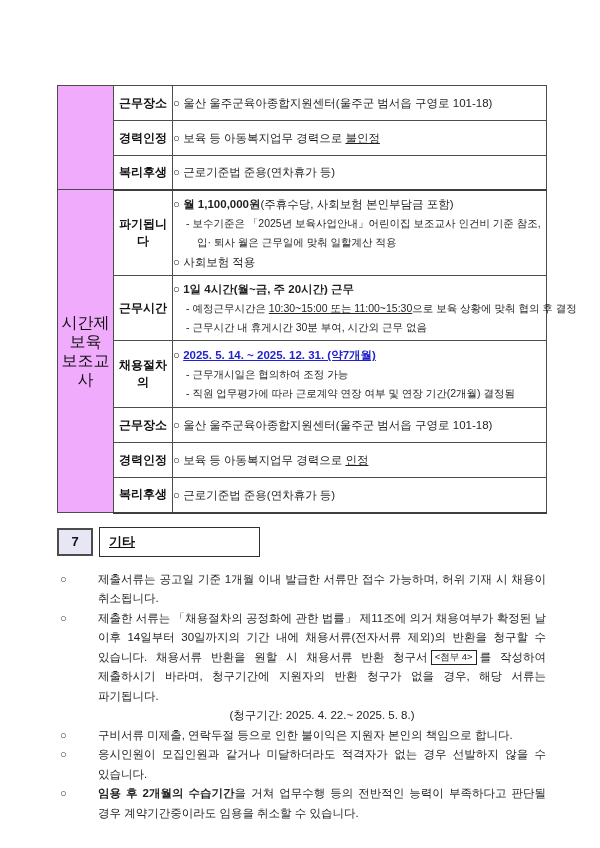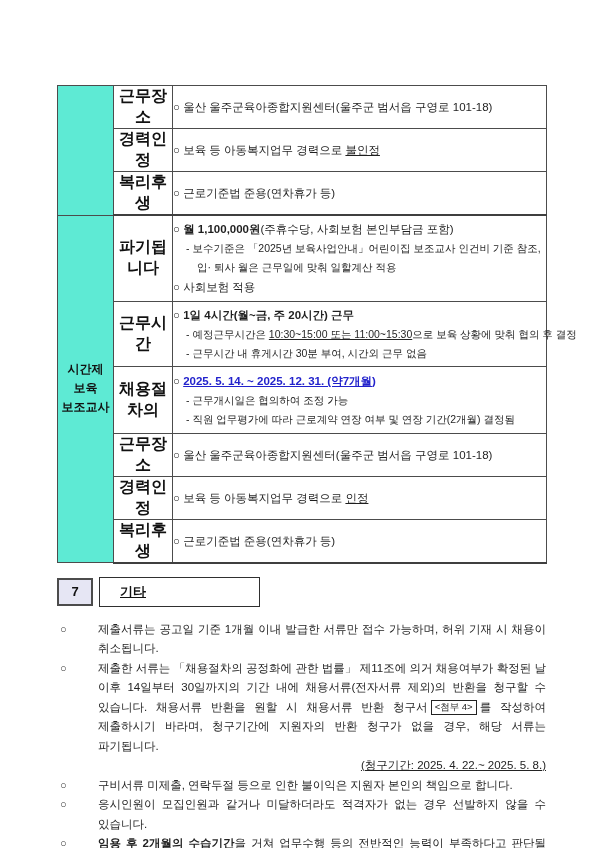--- a/index.html
+++ b/index.html
@@ -17,31 +17,31 @@
     table-layout: fixed;
     width: 489px;
     margin: 85px 0 0 57px;
   }
   table.jobtable td, table.jobtable th {
     border: 1.4px solid #4c4c4c;
     padding: 0;
     vertical-align: middle;
   }
   td.gcell {
-    background: #5eead4;
+    background: #f0abfc;
     text-align: center;
-    font-weight: 700;
-    font-size: 12px;
+    font-weight: 400;
+    font-size: 16px;
     line-height: 19px;
     color: #111;
   }
   th.lbl {
     background: #ffffff;
     font-weight: 700;
-    font-size: 16px;
+    font-size: 12px;
     color: #111;
     text-align: center;
   }
   td.cnt {
     border-right: none;
     padding: 4px 2px 4px 7px;
     vertical-align: middle;
   }
   tr.sep td, tr.sep th { border-bottom: 2.2px solid #3f3f3f; }
   tr.last td, tr.last th { border-bottom: 2.2px solid #3f3f3f; }
@@ -58,21 +58,21 @@
     background: #e6e6f4;
     border: 2px solid #4c4c4c;
     display: flex; align-items: center; justify-content: center;
     font-weight: 700; font-size: 13px; color: #111;
   }
   .titlebox {
     width: 161px; height: 30px;
     border: 1.6px solid #2f2f2f;
     margin-left: 6px; margin-top: -1px;
     display: flex; align-items: center;
-    padding-left: 20px;
+    padding-left: 9px;
     font-weight: 700; font-size: 13px; color: #111; text-decoration: underline;
   }
   
   .bullets { margin: 13px 0 0 60px; width: 486px; }
   .bullet  { display: flex; }
   .bmark   { width: 18px; flex: none; font-size: 11px; line-height: 19.5px; color: #333; }
   .btext   {
     flex: 1;
     font-size: 11.5px; line-height: 19.5px;
     text-align: justify; word-break: keep-all;
@@ -82,21 +82,21 @@
   .attach-box {
     display: inline-block;
     border: 1.5px solid #222;
     font-size: 9.5px; font-weight: 400;
     line-height: 12px;
     padding: 0 3px 1px 3px;
     margin: 0 3px;
     vertical-align: 1px;
     white-space: nowrap;
   }
-  .claim { text-align: right; text-decoration: underline; }
+  .claim { text-align: center; }
 </style>
 </head>
 <body>
 
 <table class="jobtable">
   <colgroup>
     <col style="width:56px">
       <col style="width:59px">
       <col style="width:374px">
   </colgroup>

